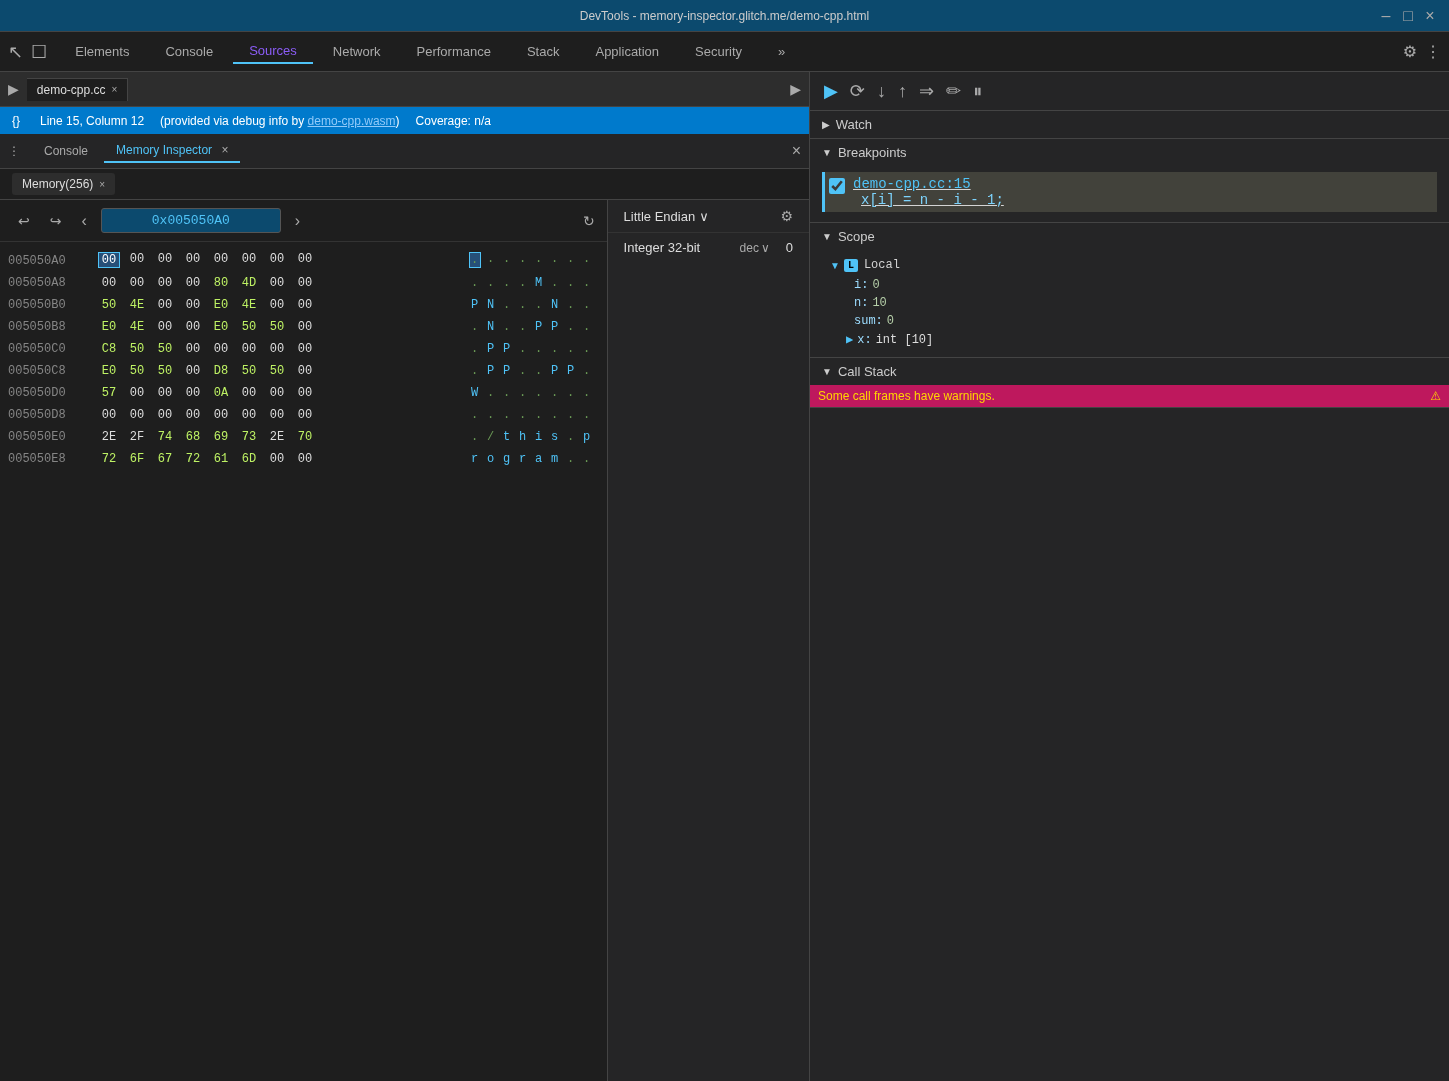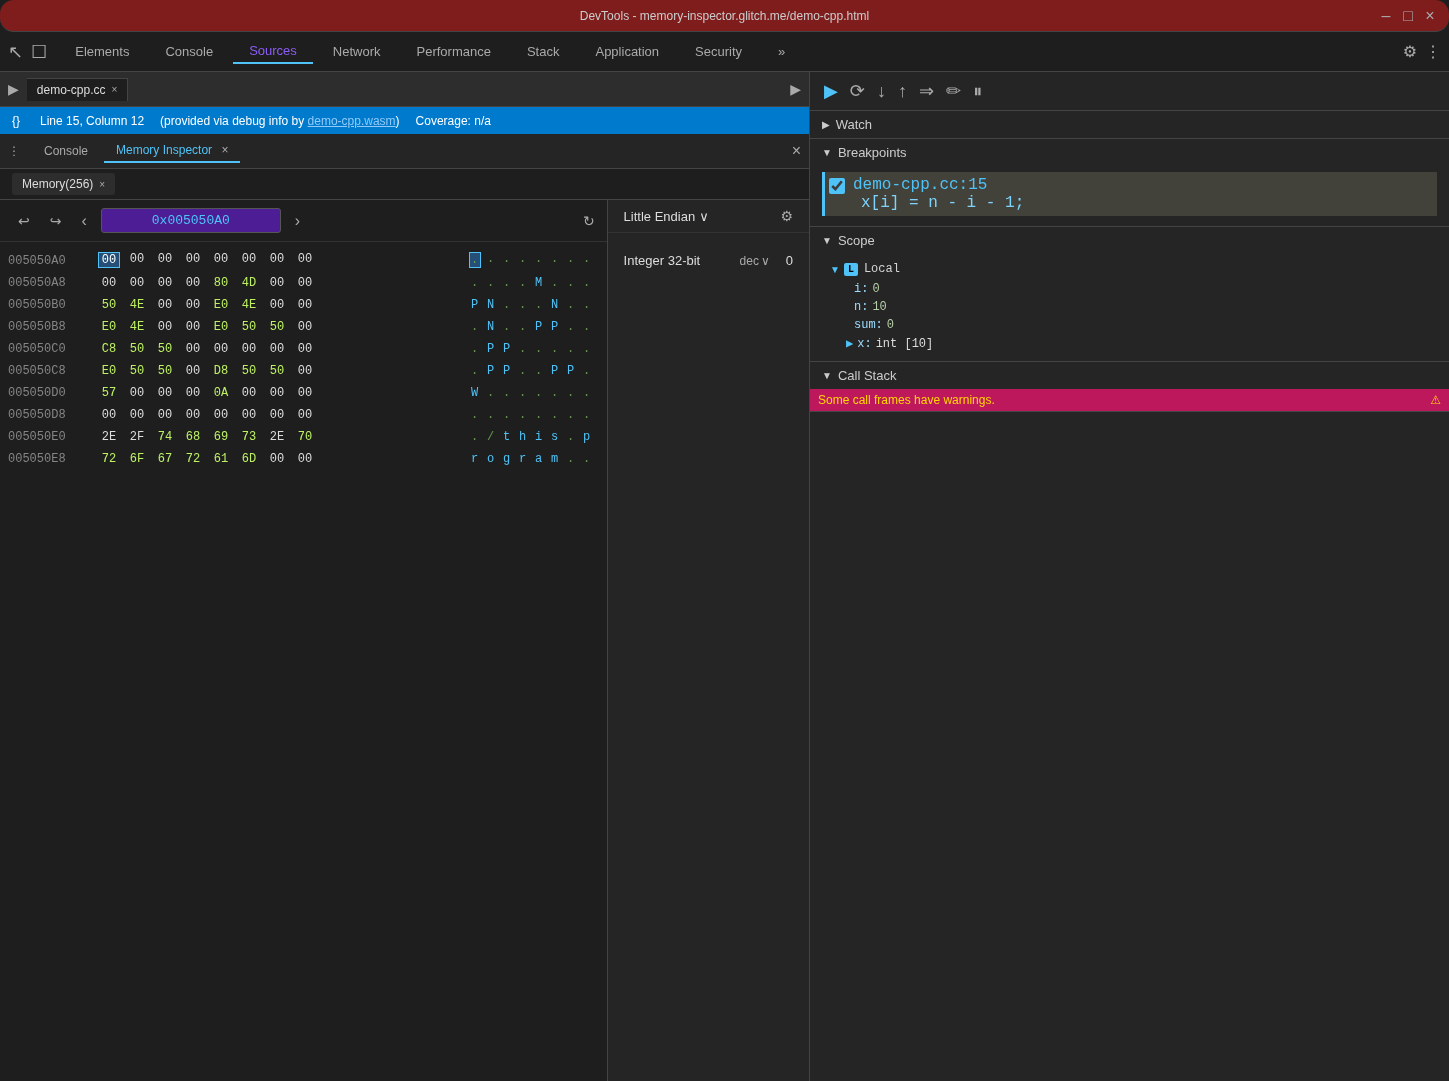--- a/index.html
+++ b/index.html
@@ -1,19 +1,19 @@
 <!DOCTYPE html>
 <html><head>
   <meta charset="utf-8">
   <style>
     * { box-sizing: border-box; margin: 0; padding: 0; }
     body { font-family: -apple-system, BlinkMacSystemFont, 'Segoe UI', sans-serif; font-size: 12px; background: #1e1e1e; color: #d4d4d4; overflow: hidden; width: 1449px; height: 1081px; }
 
     
-    .title-bar { background: #7f1d1d; height: 32px; display: flex; align-items: center; justify-content: center; color: #ccc; font-size: 12px; position: relative; border-bottom: 1px solid #444; border-radius: 14px; }
+    .title-bar { background: #0c4a6e; height: 32px; display: flex; align-items: center; justify-content: center; color: #ccc; font-size: 12px; position: relative; border-bottom: 1px solid #444; }
     .title-bar-controls { position: absolute; right: 12px; display: flex; gap: 8px; }
     .title-btn { width: 14px; height: 14px; color: #aaa; cursor: pointer; font-size: 16px; line-height: 14px; text-align: center; }
 
     
     .tab-bar { background: #1e1e1e; display: flex; align-items: center; height: 40px; border-bottom: 1px solid #444; padding: 0 8px; gap: 4px; }
     .tab-item { padding: 4px 16px; color: #aaa; cursor: pointer; font-size: 13px; border-radius: 3px 3px 0 0; }
     .tab-item.active { color: #8b5cf6; border-bottom: 2px solid #4fc3f7; }
     .toolbar-icons { margin-left: auto; display: flex; gap: 8px; }
     .toolbar-icon { color: #aaa; cursor: pointer; font-size: 16px; }
     .mobile-icon { font-size: 18px; color: #aaa; cursor: pointer; margin-right: 8px; }
@@ -51,21 +51,21 @@
     .memory-tab { display: flex; align-items: center; gap: 6px; padding: 4px 10px; background: #2d2d2d; color: #ddd; font-size: 12px; cursor: pointer; border-radius: 3px; }
     .memory-tab-close { color: #aaa; cursor: pointer; font-size: 10px; }
 
     
     .memory-inspector { display: flex; height: calc(1081px - 32px - 40px - 36px - 32px - 36px); }
 
     
     .hex-panel { width: 650px; display: flex; flex-direction: column; border-right: 1px solid #444; background: #1e1e1e; }
     .hex-nav { display: flex; align-items: center; padding: 8px 12px; gap: 8px; border-bottom: 1px solid #333; }
     .nav-btn { background: none; border: none; color: #aaa; cursor: pointer; font-size: 16px; padding: 2px 6px; }
-    .address-input { background: #4c1d95; border: 1px solid #555; color: #4fc3f7; padding: 4px 8px; font-family: 'Courier New', monospace; font-size: 13px; text-align: center; width: 180px; border-radius: 3px; }
+    .address-input { background: #0c4a6e; border: 1px solid #555; color: #4fc3f7; padding: 4px 8px; font-family: 'Courier New', monospace; font-size: 13px; text-align: center; width: 180px; border-radius: 3px; }
     .refresh-btn { background: none; border: none; color: #aaa; cursor: pointer; font-size: 14px; margin-left: auto; }
     .undo-btn { background: none; border: none; color: #aaa; cursor: pointer; font-size: 14px; }
 
     .hex-table { flex: 1; overflow-y: auto; padding: 4px 8px; font-family: 'Courier New', monospace; font-size: 12px; }
     .hex-row { display: flex; align-items: flex-end; height: 22px; }
     .hex-addr { color: #858585; width: 90px; flex-shrink: 0; }
     .hex-bytes { display: flex; gap: 6px; flex: 1; }
     .hex-byte { width: 22px; text-align: center; color: #ddd; cursor: pointer; }
     .hex-byte.selected { background: #264f78; color: #fff; border: 1px solid #4fc3f7; }
     .hex-byte.blue { color: #bef264; }
@@ -83,41 +83,41 @@
     .debug-btn.active { color: #4fc3f7; }
 
     
     .debug-section { border-bottom: 1px solid #444; }
     .debug-section-header { display: flex; align-items: center; padding: 6px 12px; cursor: pointer; color: #ccc; font-size: 13px; font-weight: 500; }
     .debug-section-header .arrow { margin-right: 6px; font-size: 10px; }
     .debug-section-content { padding: 4px 12px 8px; }
 
     .breakpoint-item { display: flex; align-items: flex-start; padding: 4px 4px; background: #ffffcc22; border-left: 3px solid #4fc3f7; margin: 2px 0; }
     .bp-check { width: 16px; height: 16px; accent-color: #4fc3f7; margin-right: 8px; margin-top: 2px; }
-    .bp-text { font-family: 'Courier New', monospace; font-size: 16px; }
+    .bp-text { font-family: 'Courier New', monospace; font-size: 14px; text-decoration: underline; }
     .bp-file { color: #4fc3f7; }
     .bp-expr { color: #7dd3fc; padding-left: 8px; }
 
     .scope-item { display: flex; align-items: center; padding: 2px 4px; font-family: 'Courier New', monospace; font-size: 12px; }
     .scope-key { color: #9cdcfe; margin-right: 4px; }
     .scope-val { color: #b5cea8; }
     .scope-val.obj { color: #ddd; }
     .scope-section { display: flex; align-items: center; padding: 4px 8px; cursor: pointer; }
     .scope-arrow { margin-right: 4px; font-size: 10px; color: #4fc3f7; }
     .scope-label { font-family: 'Courier New', monospace; font-size: 12px; display: flex; align-items: center; gap: 6px; }
     .scope-l-badge { background: #4fc3f7; color: #000; font-size: 10px; padding: 1px 4px; border-radius: 2px; font-weight: bold; }
     .call-stack-warning { display: flex; align-items: center; padding: 4px 8px; background: #be185d; font-size: 12px; color: #ffd700; }
     .warn-icon { margin-left: auto; }
 
     
     .endian-panel { flex: 1; background: #252526; display: flex; flex-direction: column; }
     .endian-header { display: flex; align-items: center; padding: 8px 16px; border-bottom: 1px solid #333; gap: 40px; }
     .endian-dropdown { background: none; border: none; color: #ddd; font-size: 13px; cursor: pointer; display: flex; align-items: center; gap: 4px; }
     .endian-settings { margin-left: auto; color: #aaa; cursor: pointer; font-size: 14px; }
-    .endian-row { display: flex; align-items: center; padding: 20px 16px; gap: 16px; }
+    .endian-row { display: flex; align-items: center; padding: 7px 16px; gap: 16px; }
     .endian-type { color: #ddd; font-size: 13px; width: 100px; }
     .endian-format { background: none; border: none; color: #aaa; font-size: 12px; cursor: pointer; display: flex; align-items: center; gap: 2px; }
     .endian-value { color: #ddd; font-size: 13px; }
   </style>
 </head>
 <body>
 
 <div class="title-bar">
   <span>DevTools - memory-inspector.glitch.me/demo-cpp.html</span>
   <div class="title-bar-controls">

